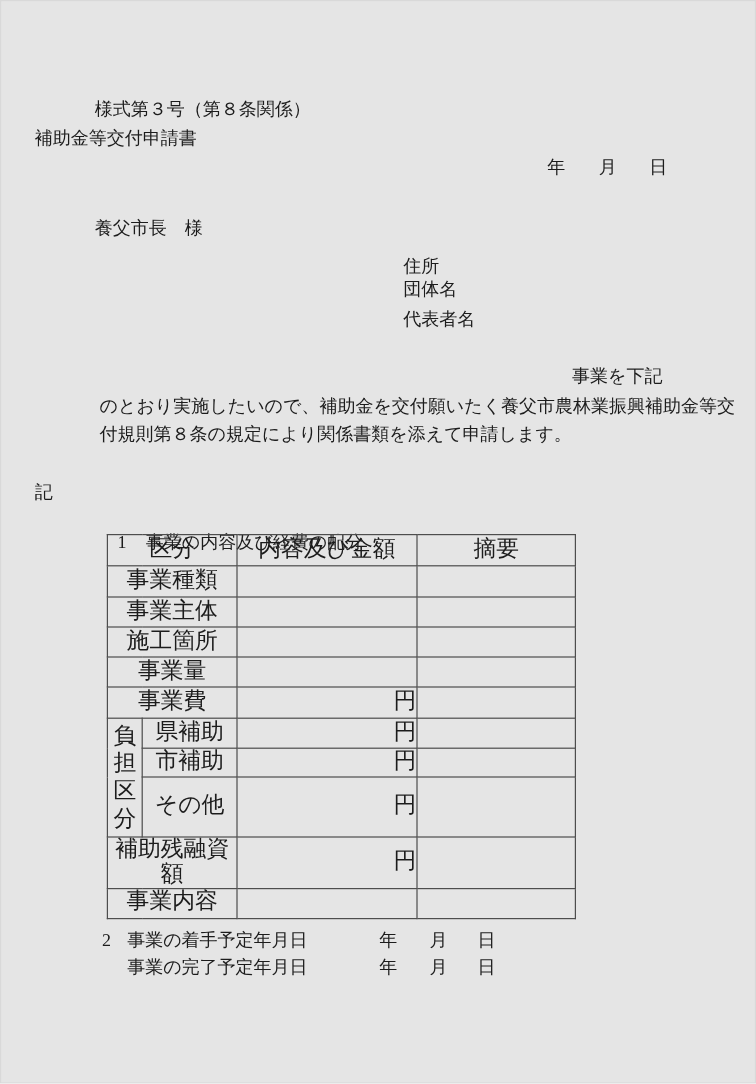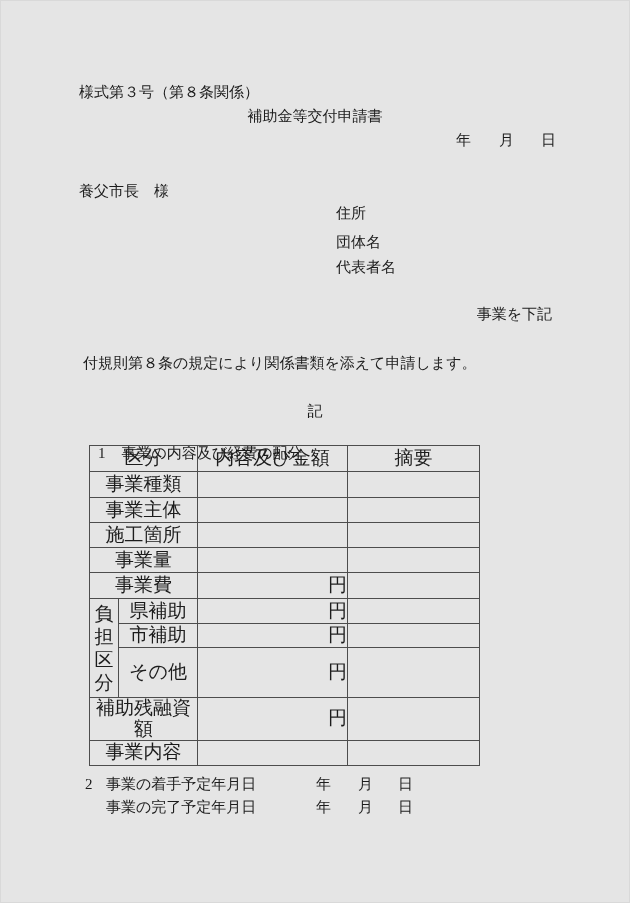--- a/index.html
+++ b/index.html
@@ -8,21 +8,21 @@
     width:630px;height:903px;
     background:#e5e5e5;
     box-sizing:border-box;
     border:1px solid #d9d9d9;
     font-family:"Liberation Serif","DejaVu Serif",serif;
     font-size:15px;
     color:#1c1c1c;
     overflow:hidden;
   }
   .abs{position:absolute;line-height:1.1;white-space:pre;}
-  .center-line{left:0;right:0;text-align:center;}
+  .center-line{left:0;right:0;padding-left:28px;}
   
   .para-line{left:82px;width:469px;}
   .para-indent{padding-left:61px;display:inline-block;}
   .para-right{position:absolute;right:0;top:0;}
   
   .apply-table{
     position:absolute;left:88px;top:444px;
     border-collapse:collapse;table-layout:fixed;
   }
   .apply-table td,.apply-table th{
@@ -59,27 +59,28 @@
   <div class="abs" style="left:78px;top:83px;">様式第３号（第８条関係）</div>
 
   <div class="abs center-line" style="top:107px;">補助金等交付申請書</div>
 
   <span class="abs d-year1">年</span>
   <span class="abs d-month1">月</span>
   <span class="abs d-day1">日</span>
 
   <div class="abs" style="left:78px;top:182px;">養父市長　様</div>
 
-  <div class="abs" style="left:335px;top:204px;">住所</div>
+  <div class="abs" style="left:335px;top:214px;">住所</div>
   <div class="abs" style="left:335px;top:233px;">団体名</div>
   <div class="abs" style="left:335px;top:258px;">代表者名</div>
 
   <div class="abs para-line" style="top:305px;">
     <span class="para-right">事業を下記</span>
   </div>
+  <div class="abs para-line" style="top:330px;">のとおり実施したいので、補助金を交付願いたく養父市農林業振興補助金等交</div>
   <div class="abs para-line" style="top:354px;">付規則第８条の規定により関係書類を添えて申請します。</div>
 
   <div class="abs center-line" style="top:402px;">記</div>
 
   <div class="abs" style="left:82px;top:427px;">
     <span>1</span><span style="display:inline-block;width:16px;"></span><span>事業の内容及び経費の配分</span>
   </div>
 
   <table class="apply-table">
     <colgroup>

